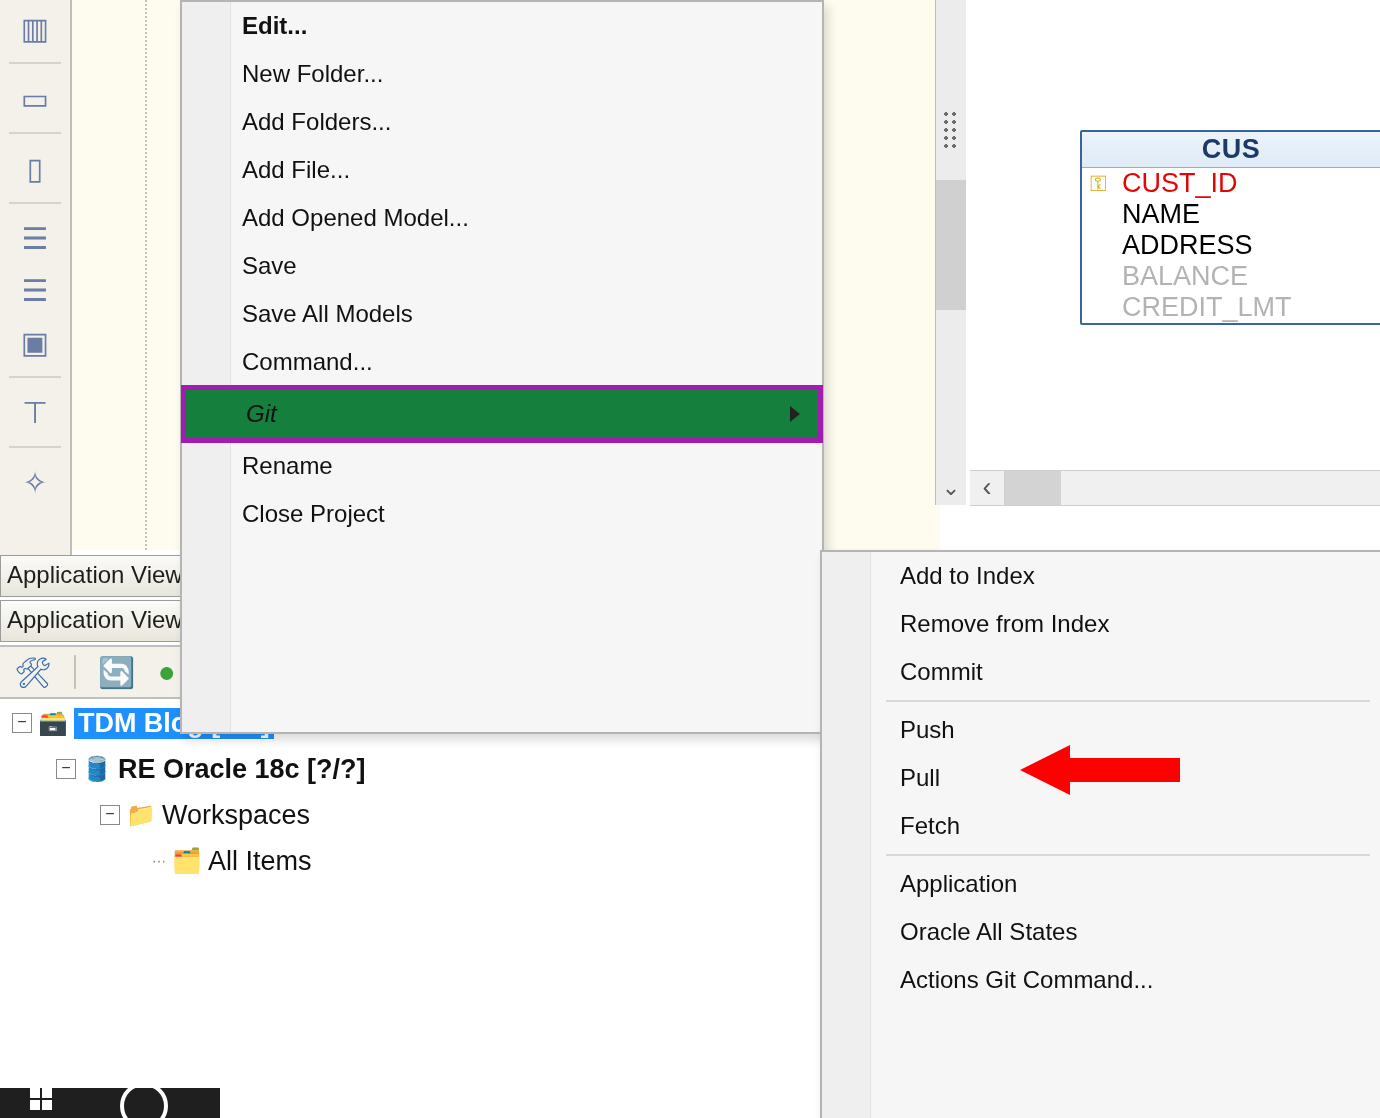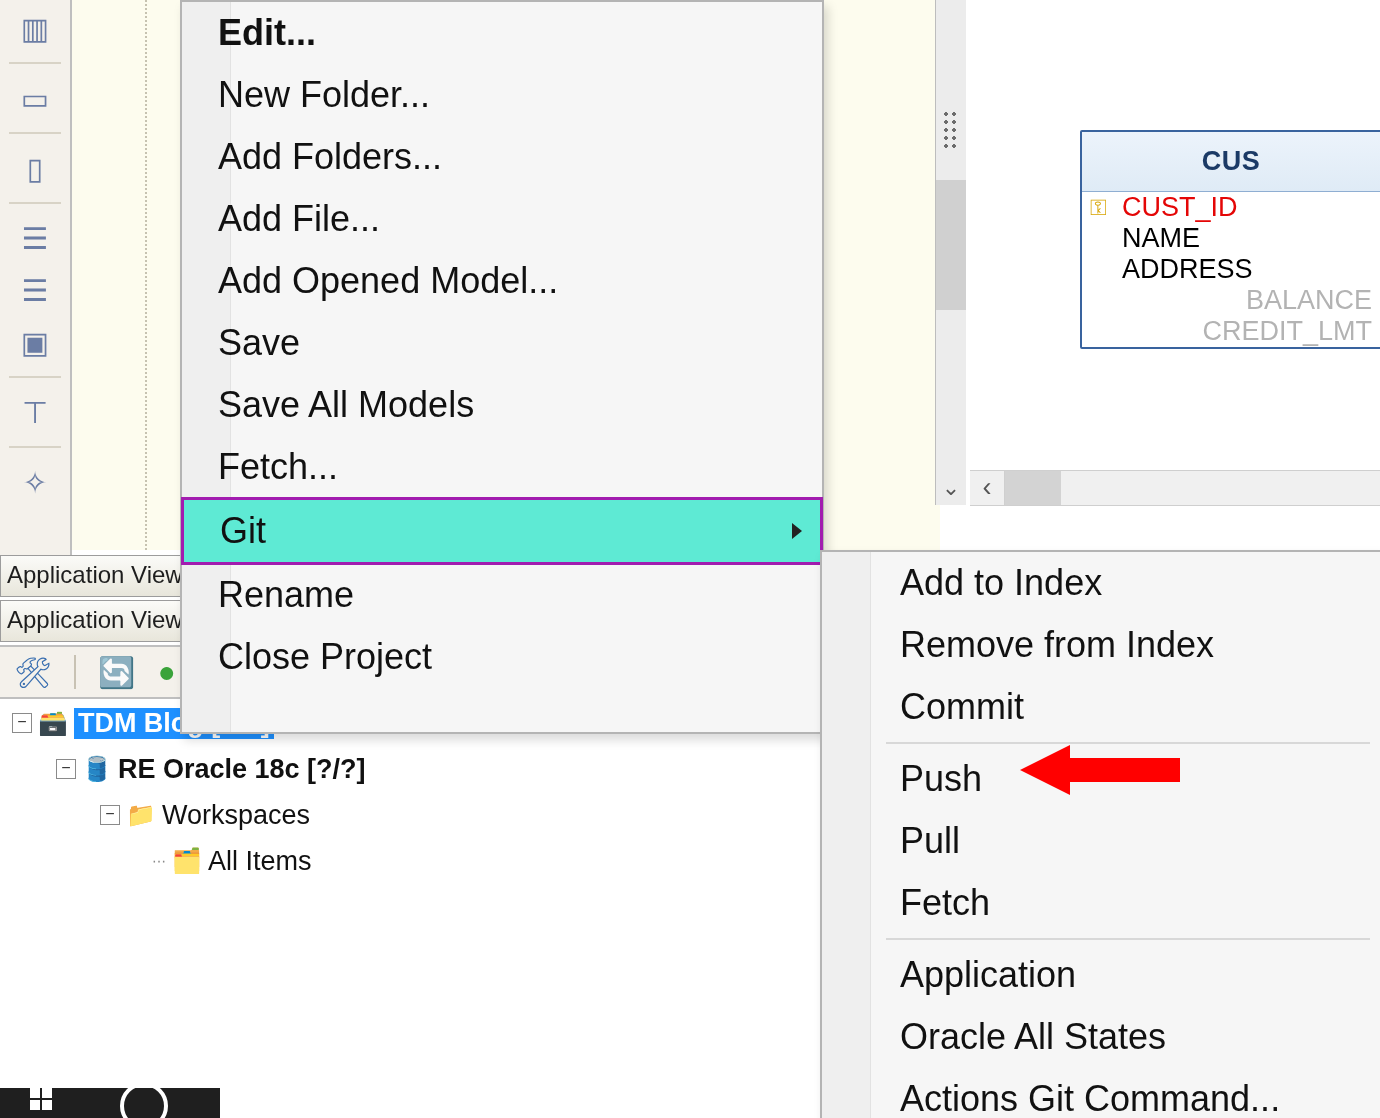--- a/index.html
+++ b/index.html
@@ -161,34 +161,34 @@
     border-radius: 2px;
     background: #fff;
     font-size: 27px;
   }
   .entity .title {
     background: linear-gradient(#ecf3fb, #dfebf6);
     border-bottom: 1px solid #8faed2;
     color: #1b3a66;
     font-weight: 700;
     text-align: center;
-    padding: 14px 4px;
+    padding: 2px 4px;
     letter-spacing: 0.5px;
     overflow: hidden;
     white-space: nowrap;
   }
   .entity .row {
     display: flex;
     align-items: center;
     padding: 0 8px;
     gap: 6px;
     color: #000000;
     white-space: nowrap;
   }
-  .entity .row.dim { color: #b3b3b3; justify-content: flex-end; }
+  .entity .row.dim { color: #b3b3b3; }
   .entity .row.pk  { color: #e40606; }
   .entity .key {
     width: 26px;
     display: inline-block;
     color: #d7a400;
     font-size: 22px;
   }
 
   
   .appview-tab {
@@ -286,30 +286,31 @@
     width: 48px;
     background: #efefef;
     border-right: 1px solid #e2e2e2;
   }
   .context-menu .items {
     position: absolute;
     left: 0; right: 0; top: 0; bottom: 0;
   }
   .mi {
     position: relative;
-    padding: 10px 20px 10px 36px;
-    font-size: 36px;
+    padding: 10px 20px 10px 60px;
+    font-size: 24px;
     color: #111;
     white-space: nowrap;
   }
   .mi.bold { font-weight: 700; }
   .mi.hover {
-    background: #5eead4;
-    border: 3px solid #a21caf;
+    background: #15803d;
+    border: 5px solid #a21caf;
     margin: -1px;
+    font-style: italic;
   }
   .mi .arrow {
     position: absolute;
     right: 18px;
     top: 50%;
     transform: translateY(-50%);
     width: 0; height: 0;
     border-top: 8px solid transparent;
     border-bottom: 8px solid transparent;
     border-left: 10px solid #222;
@@ -462,21 +463,21 @@
 <div class="context-menu main">
   <div class="gutter"></div>
   <div class="items">
     <div class="mi bold"><span>Edit...</span></div>
     <div class="mi"><span>New Folder...</span></div>
     <div class="mi"><span>Add Folders...</span></div>
     <div class="mi"><span>Add File...</span></div>
     <div class="mi"><span>Add Opened Model...</span></div>
     <div class="mi"><span>Save</span></div>
     <div class="mi"><span>Save All Models</span></div>
-    <div class="mi"><span>Fetch...</span></div>
+    <div class="mi"><span>Command...</span></div>
     <div class="mi hover">
       <span>Git</span>
       <span class="arrow"></span>
     </div>
     <div class="mi"><span>Rename</span></div>
     <div class="mi"><span>Close Project</span></div>
   </div>
 </div>
 
 <div class="context-menu sub">

